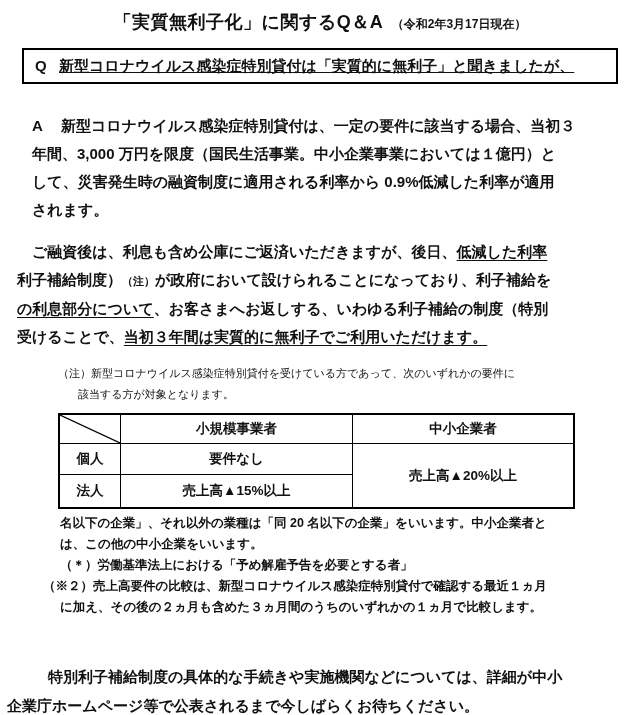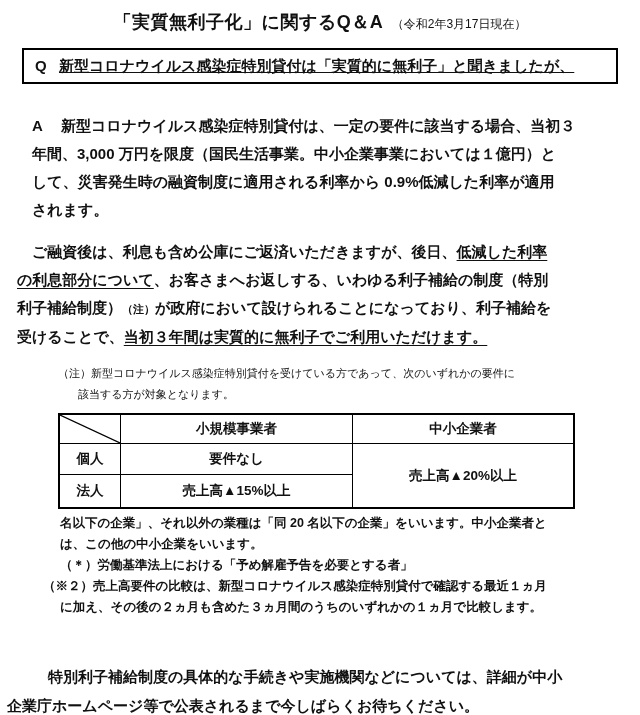--- a/index.html
+++ b/index.html
@@ -20,21 +20,21 @@
     text-align: center;
     white-space: nowrap;
   }
   .title-main {
     font-size: 18px;
     font-weight: 700;
     letter-spacing: 0.5px;
   }
   .title-date {
     font-size: 12px;
-    font-weight: 400;
+    font-weight: 700;
     margin-left: 4px;
   }
 
   
   .q-box {
     margin: 14px 22px 0 22px;
     border: 2px solid #000;
     padding: 3px 10px 4px 11px;
     font-size: 15px;
     font-weight: 600;
@@ -143,24 +143,24 @@
     <div class="a-line">年間、3,000 万円を限度（国民生活事業。中小企業事業においては１億円）と</div>
     <div class="a-line">して、災害発生時の融資制度に適用される利率から 0.9%低減した利率が適用</div>
     <div class="a-line">されます。</div>
   </div>
 
   <div class="p2-block">
     <div class="p2-line">
       <span>　ご融資後は、利息も含め公庫にご返済いただきますが、後日、</span><span class="ul">低減した利率</span>
     </div>
     <div class="p2-line">
+      <span>利子補給制度）</span><span class="inline-note">（注）</span><span>が政府において設けられることになっており、利子補給を</span>
+    </div>
+    <div class="p2-line">
       <span class="ul">の利息部分について</span><span>、お客さまへお返しする、いわゆる利子補給の制度（特別</span>
-    </div>
-    <div class="p2-line">
-      <span>利子補給制度）</span><span class="inline-note">（注）</span><span>が政府において設けられることになっており、利子補給を</span>
     </div>
     <div class="p2-line">
       <span>受けることで、</span><span class="ul">当初３年間は実質的に無利子でご利用いただけます。</span>
     </div>
   </div>
 
   <div class="note-block">
     <div class="note-line1">
       <span>（注）</span><span>新型コロナウイルス感染症特別貸付を受けている方であって、次のいずれかの要件に</span>
     </div>

